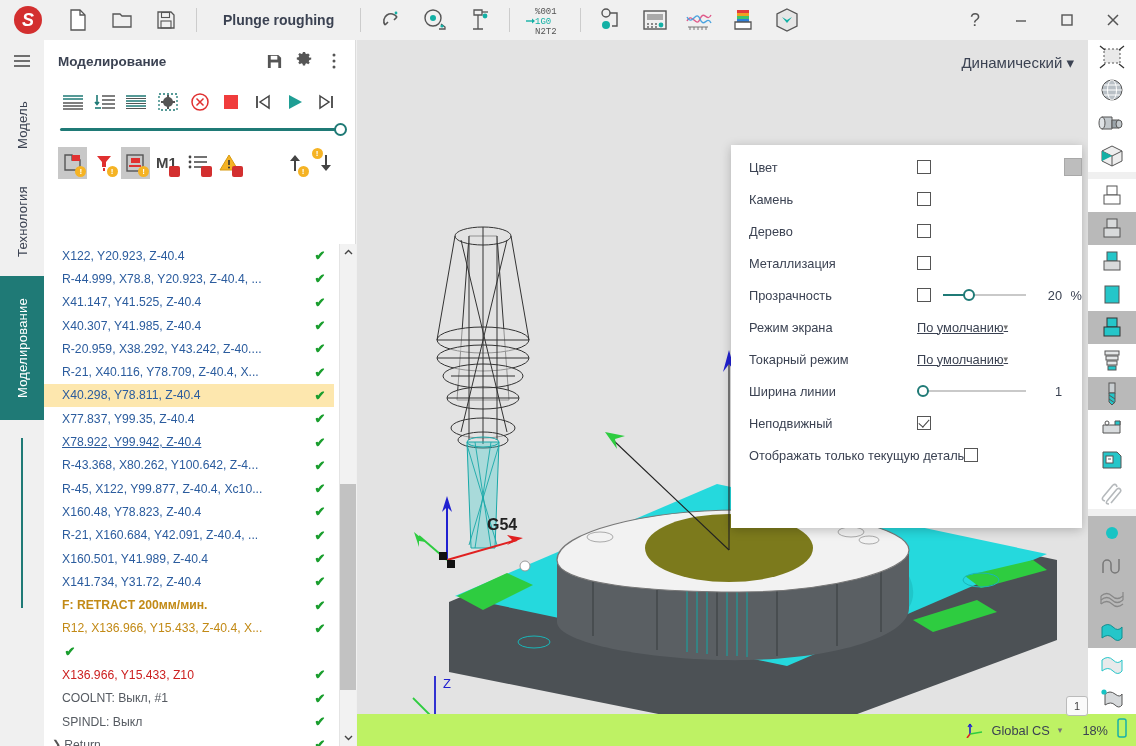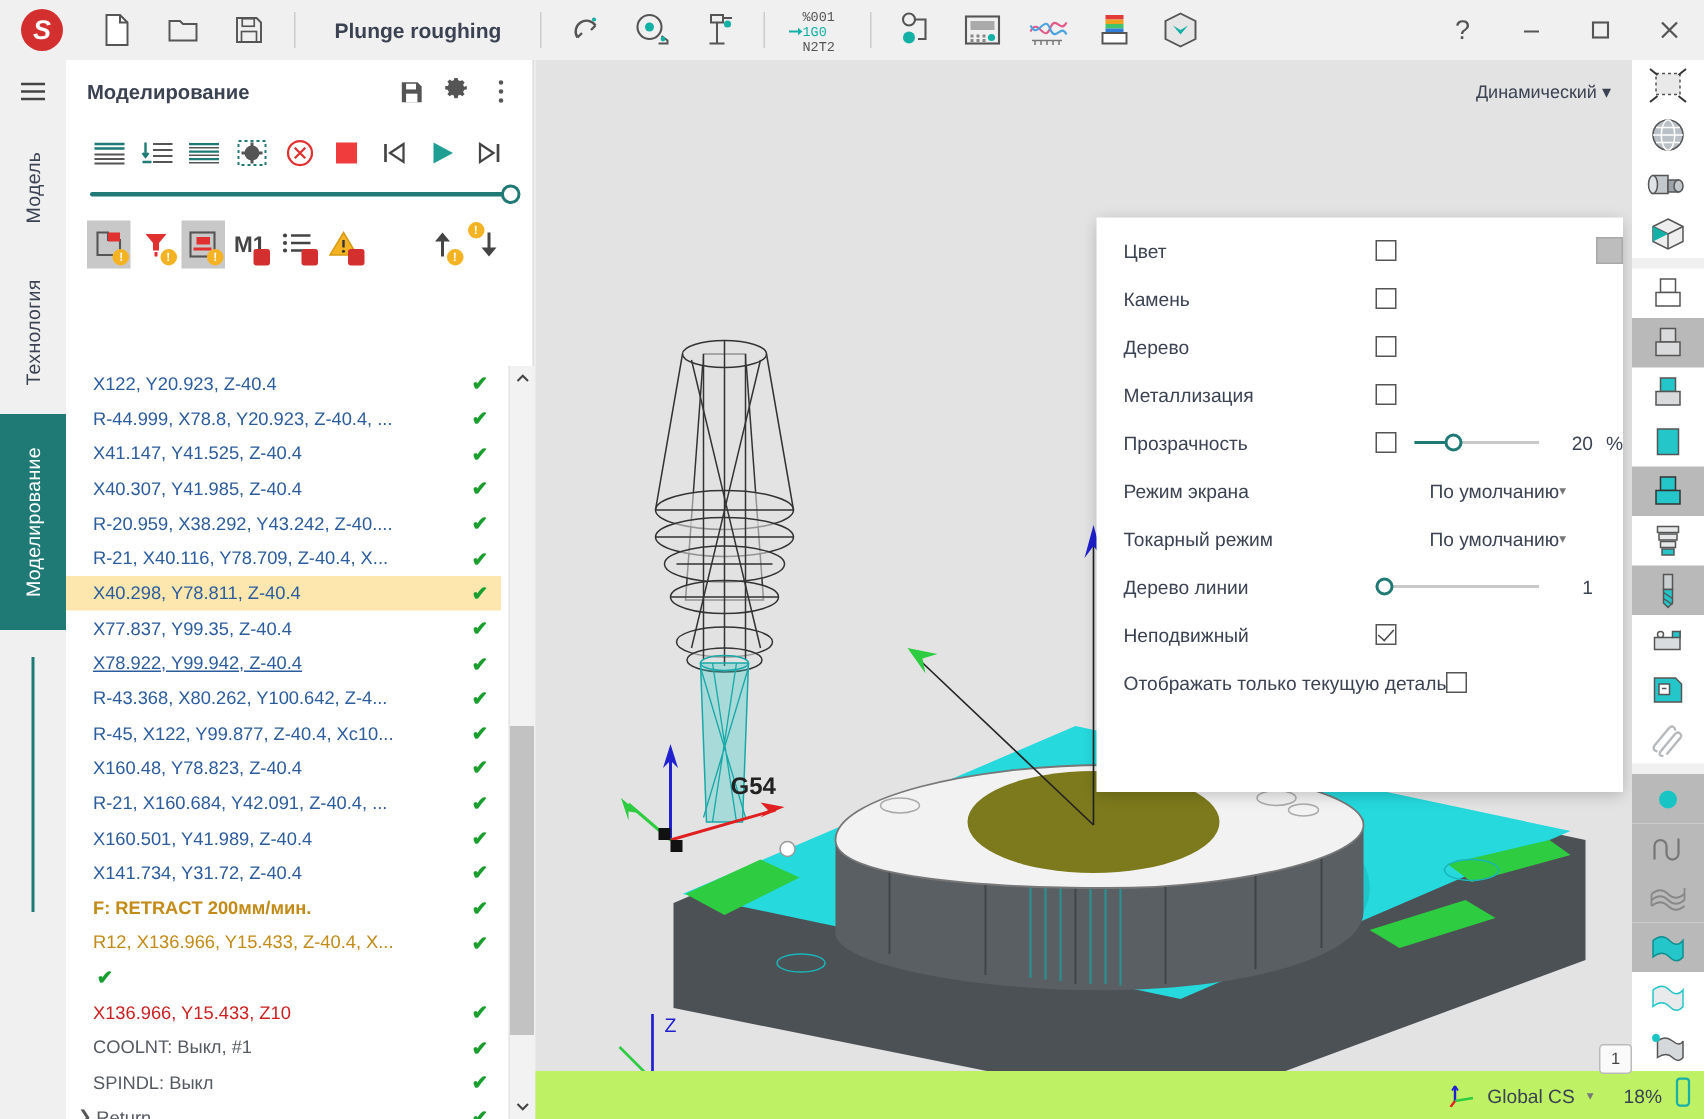--- a/index.html
+++ b/index.html
@@ -140,21 +140,21 @@
     position: absolute; left: 0; top: 240px; width: 17px; height: 206px;
     background: #c2c2c2; cursor: pointer;
   }
 
   
   .viewport {
     position: absolute; left: 357px; top: 40px; width: 731px; height: 706px;
     background: #e3e3e3; overflow: hidden;
   }
   .view-mode {
-    position: absolute; right: 14px; top: 14px; font-size: 12px; color: #3b4252;
+    position: absolute; right: 14px; top: 14px; font-size: 15px; color: #3b4252;
     cursor: pointer;
   }
   .g54-label {
     position: absolute; left: 130px; bottom: 212px;
     font-size: 16px; color: #222; font-weight: bold;
   }
 
   
   .dialog {
     position: absolute; left: 731px; top: 145px; width: 351px; height: 383px;
@@ -182,22 +182,22 @@
   .cbox.on::after {
     content: ""; position: absolute; left: 3px; top: 0px;
     width: 5px; height: 9px; border: solid #444; border-width: 0 1.6px 1.6px 0;
     transform: rotate(42deg);
   }
   .swatch {
     width: 18px; height: 18px; background: #bdbdbd; border: 1px solid #a8a8a8;
     margin-left: auto; cursor: pointer;
   }
   .dsel {
-    flex: 1; display: flex; align-items: center; justify-content: center;
-    font-size: 12.8px; color: #3b4252; cursor: pointer; padding-right: 2px;
+    flex: 1; display: flex; align-items: center; justify-content: flex-start;
+    font-size: 12.8px; color: #3b4252; cursor: pointer; padding-right: 2px; text-decoration: underline;
   }
   .dsel .caret { color: #777; font-size: 9px; }
   .d-slider { position: relative; flex: 1; margin: 0 10px 0 12px; height: 14px; }
   .d-track {
     position: absolute; left: 0; right: 0; top: 6px; height: 2px; background: #c9c9c9;
   }
   .d-fill { position: absolute; left: 0; top: 6px; height: 2px; background: #1f7a76; }
   .d-knob {
     position: absolute; top: 1px; width: 12px; height: 12px; border-radius: 50%;
     background: #fff; border: 2px solid #1f7a76; cursor: pointer;
@@ -763,21 +763,21 @@
 
       <div class="drow">
         <div class="lab">Токарный режим</div>
         <div class="dsel">
           <span>По умолчанию</span>
           <span class="caret">▾</span>
         </div>
       </div>
 
       <div class="drow">
-        <div class="lab">Дерево линии</div>
+        <div class="lab">Ширина линии</div>
         <div class="d-slider" style="margin-left:0">
           <div class="d-track"></div>
           <div class="d-knob" style="left:0%"></div>
         </div>
         <div class="d-val">1</div>
         <div class="d-unit"></div>
       </div>
 
       <div class="drow">
         <div class="lab">Неподвижный</div>

